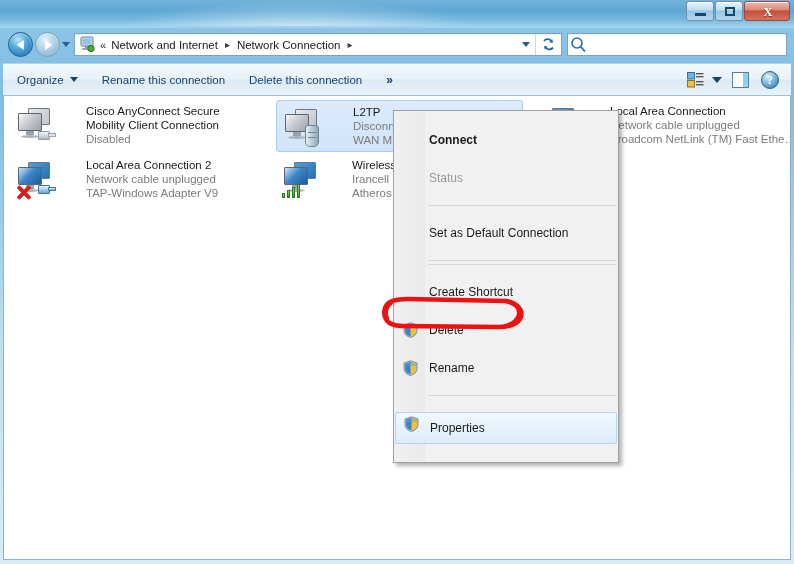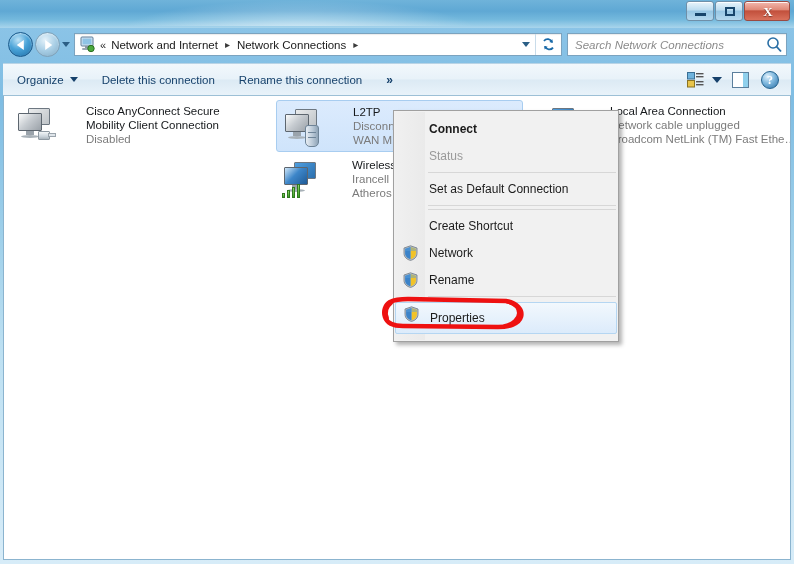--- a/index.html
+++ b/index.html
@@ -444,21 +444,21 @@
   .mi {
     position: relative;
     height: 22px;
     display: flex;
     align-items: center;
     padding-left: 34px;
     font-size: 12px;
     color: #1b1b1b;
     z-index: 2;
     box-sizing: border-box;
-    margin: 5px 1px;
+    margin: 16px 1px;
   }
   .mi.bold { font-weight: bold; }
   .mi.disabled { color: #9a9a9a; }
   .mi.highlight {
     background: linear-gradient(to bottom, #f2f8fd 0%, #dcebfb 100%);
     border: 1px solid #b5d6f2;
     border-radius: 2px;
     height: 32px;
   }
   .msep {
@@ -520,54 +520,53 @@
           <rect x="3" y="1" width="12" height="9" rx="1" fill="#d8e6f2" stroke="#5d7d99"></rect>
           <rect x="4.5" y="2.5" width="9" height="6" fill="#8fc4e6"></rect>
           <rect x="7" y="10" width="4" height="2" fill="#8a98a4"></rect>
           <rect x="4" y="12" width="10" height="2" rx="1" fill="#9aa7b2"></rect>
           <circle cx="13" cy="12.5" r="3.2" fill="#4aa83c" stroke="#2c6f22"></circle>
         </svg>
       </div>
       <span class="crumb-chev">«</span>
       <span class="crumb">Network and Internet</span>
       <span class="crumb-sep">▸</span>
-      <span class="crumb">Network Connections</span>
+      <span class="crumb">Network Connection</span>
       <span class="crumb-sep">▸</span>
 
       <div id="addr-dropdown">
         <i></i>
       </div>
       <div id="addr-refresh">
         <svg width="15" height="15" viewBox="0 0 15 15">
           <path d="M3 4 a4.6 4.6 0 0 1 8 1.2" fill="none" stroke="#1a6aa8" stroke-width="1.8"></path>
           <path d="M12 10.6 a4.6 4.6 0 0 1 -8 -1.2" fill="none" stroke="#1a6aa8" stroke-width="1.8"></path>
           <path d="M11.4 2.2 L11.8 5.9 L8.3 5.1 Z" fill="#1a6aa8"></path>
           <path d="M3.6 12.6 L3.2 8.9 L6.7 9.7 Z" fill="#1a6aa8"></path>
         </svg>
       </div>
     </div>
 
     <div id="searchbox">
-      <div id="searchtext" title="Search Network Connections">Search Network Connections</div>
       <div id="searchicon">
         <svg width="22" height="21" viewBox="0 0 22 21">
           <circle cx="9" cy="9" r="5" fill="none" stroke="#2a6fa5" stroke-width="1.6"></circle>
           <line x1="12.6" y1="12.6" x2="17" y2="17.5" stroke="#2a6fa5" stroke-width="1.8"></line>
         </svg>
       </div>
     </div>
   </div>
 
   <div id="toolbar">
     <div class="tbitem">
       <span>Organize</span>
       <span class="caret"></span>
     </div>
+    <div class="tbitem">Rename this connection</div>
     <div class="tbitem">Delete this connection</div>
-    <div class="tbitem">Rename this connection</div>
     <div id="tb-chev">»</div>
 
     <div id="tb-right">
       <div id="viewicon">
         <svg width="17" height="16" viewBox="0 0 17 16">
           <rect x="0.5" y="0.5" width="7" height="6.5" fill="#6fb3dd" stroke="#3a6f95"></rect>
           <rect x="0.5" y="8.5" width="7" height="6.5" fill="#e8c44a" stroke="#8a7322"></rect>
           <rect x="9" y="1" width="7.5" height="1.4" fill="#555"></rect>
           <rect x="9" y="4" width="7.5" height="1.4" fill="#555"></rect>
           <rect x="9" y="9" width="7.5" height="1.4" fill="#555"></rect>
@@ -626,20 +625,38 @@
           </span>
         <span class="redx"></span>
       </div>
       <div class="conn-text" style="width:200px;">
         <div class="conn-name">Local Area Connection</div>
         <div class="conn-sub">Network cable unplugged</div>
         <div class="conn-sub">Broadcom NetLink (TM) Fast Ethe…</div>
       </div>
     </div>
 
+    <div class="conn" style="left:6px; top:58px;">
+      <div class="conn-icon blue">
+        <span class="mon-back"></span>
+        <span class="mon-front"></span>
+        <span class="mon-stand"></span>
+        <span class="mon-base"></span>
+        <span class="rj45">
+            <span class="body"></span>
+            <span class="cord"></span>
+          </span>
+        <span class="redx"></span>
+      </div>
+      <div class="conn-text" style="width:190px;">
+        <div class="conn-name">Local Area Connection 2</div>
+        <div class="conn-sub">Network cable unplugged</div>
+        <div class="conn-sub">TAP-Windows Adapter V9</div>
+      </div>
+    </div>
 
     <div class="conn" style="left:272px; top:58px;">
       <div class="conn-icon blue">
         <span class="mon-back"></span>
         <span class="mon-front"></span>
         <span class="mon-stand"></span>
         <span class="mon-base"></span>
         <span class="wifibars">
           <i style="height:5px;"></i>
             <i style="height:8px;"></i>
@@ -669,21 +686,21 @@
 
     <div class="mi">
       <span class="shield">
         <svg width="15" height="16" viewBox="0 0 15 16">
           <path d="M7.5 0.8 L14 3 V8.4 C14 12.2 10.8 14.6 7.5 15.4 C4.2 14.6 1 12.2 1 8.4 V3 Z" fill="#b9c2cb" stroke="#6f7a85" stroke-width="0.8"></path>
           <path d="M7.5 2 L12.9 3.8 V8.4 C12.9 11.5 10.3 13.6 7.5 14.3 Z" fill="#f2c327"></path>
           <path d="M7.5 2 L2.1 3.8 V8.4 C2.1 11.5 4.7 13.6 7.5 14.3 Z" fill="#3b83c9"></path>
           <path d="M2.1 3.8 L7.5 2 L12.9 3.8 L12.9 6 L2.1 6 Z" fill="#5aa0dc" opacity="0.45"></path>
         </svg>
       </span>
-      <span>Network</span>
+      <span>Delete</span>
     </div>
 
     <div class="mi">
       <span class="shield">
         <svg width="15" height="16" viewBox="0 0 15 16">
           <path d="M7.5 0.8 L14 3 V8.4 C14 12.2 10.8 14.6 7.5 15.4 C4.2 14.6 1 12.2 1 8.4 V3 Z" fill="#b9c2cb" stroke="#6f7a85" stroke-width="0.8"></path>
           <path d="M7.5 2 L12.9 3.8 V8.4 C12.9 11.5 10.3 13.6 7.5 14.3 Z" fill="#f2c327"></path>
           <path d="M7.5 2 L2.1 3.8 V8.4 C2.1 11.5 4.7 13.6 7.5 14.3 Z" fill="#3b83c9"></path>
           <path d="M2.1 3.8 L7.5 2 L12.9 3.8 L12.9 6 L2.1 6 Z" fill="#5aa0dc" opacity="0.45"></path>
         </svg>

